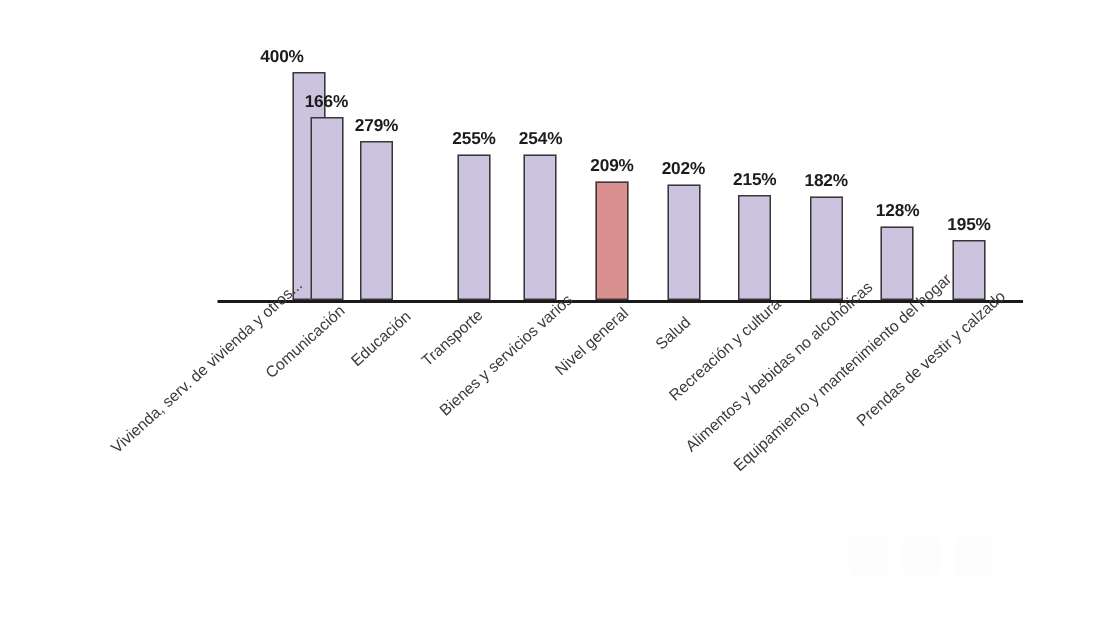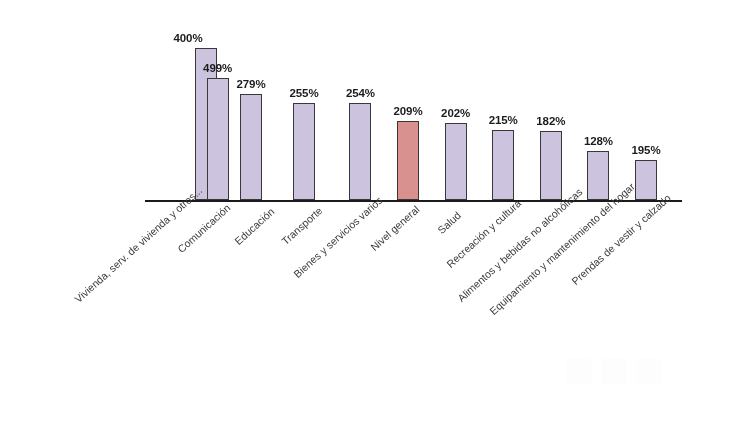--- a/index.html
+++ b/index.html
@@ -88,28 +88,28 @@
 <div id="chart-root">
 
   <div class="plot">
     <div class="axis-line"></div>
     <div id="bars-layer">
         <div class="bar-group" style="left: 159px; padding-left: 36px;">
           <div class="bar-value">400%</div>
           <div class="bar" style="height: 152px;"></div>
         </div>
         <div class="bar-group" style="left: 206.6px;">
-          <div class="bar-value">499%</div>
+          <div class="bar-value">166%</div>
           <div class="bar" style="height: 121.98px;"></div>
         </div>
         <div class="bar-group" style="left: 240px;">
           <div class="bar-value">279%</div>
           <div class="bar" style="height: 106.02px;"></div>
         </div>
-        <div class="bar-group" style="left: 293px;">
+        <div class="bar-group" style="left: 305px;">
           <div class="bar-value">255%</div>
           <div class="bar" style="height: 96.9px;"></div>
         </div>
         <div class="bar-group" style="left: 349.4px; text-align: right;">
           <div class="bar-value">254%</div>
           <div class="bar" style="height: 96.52px;"></div>
         </div>
         <div class="bar-group" style="left: 397px;">
           <div class="bar-value">209%</div>
           <div class="bar highlight" style="height: 79.42px;"></div>

